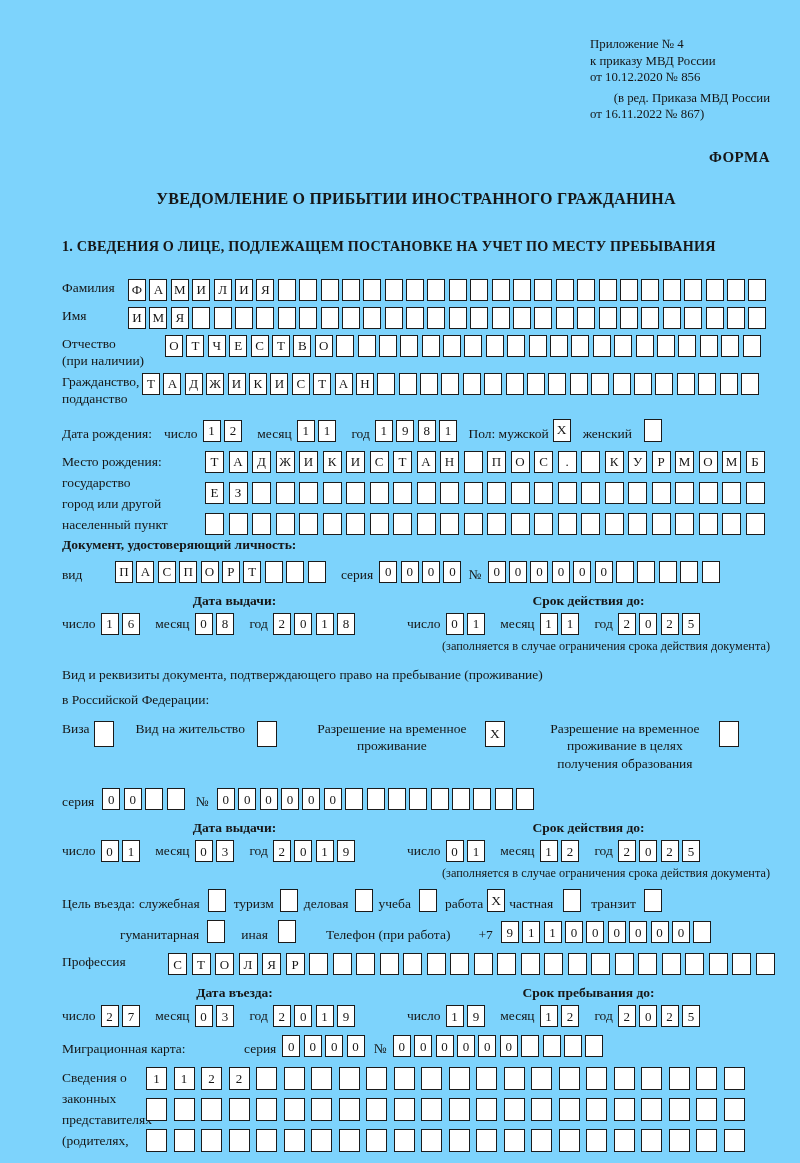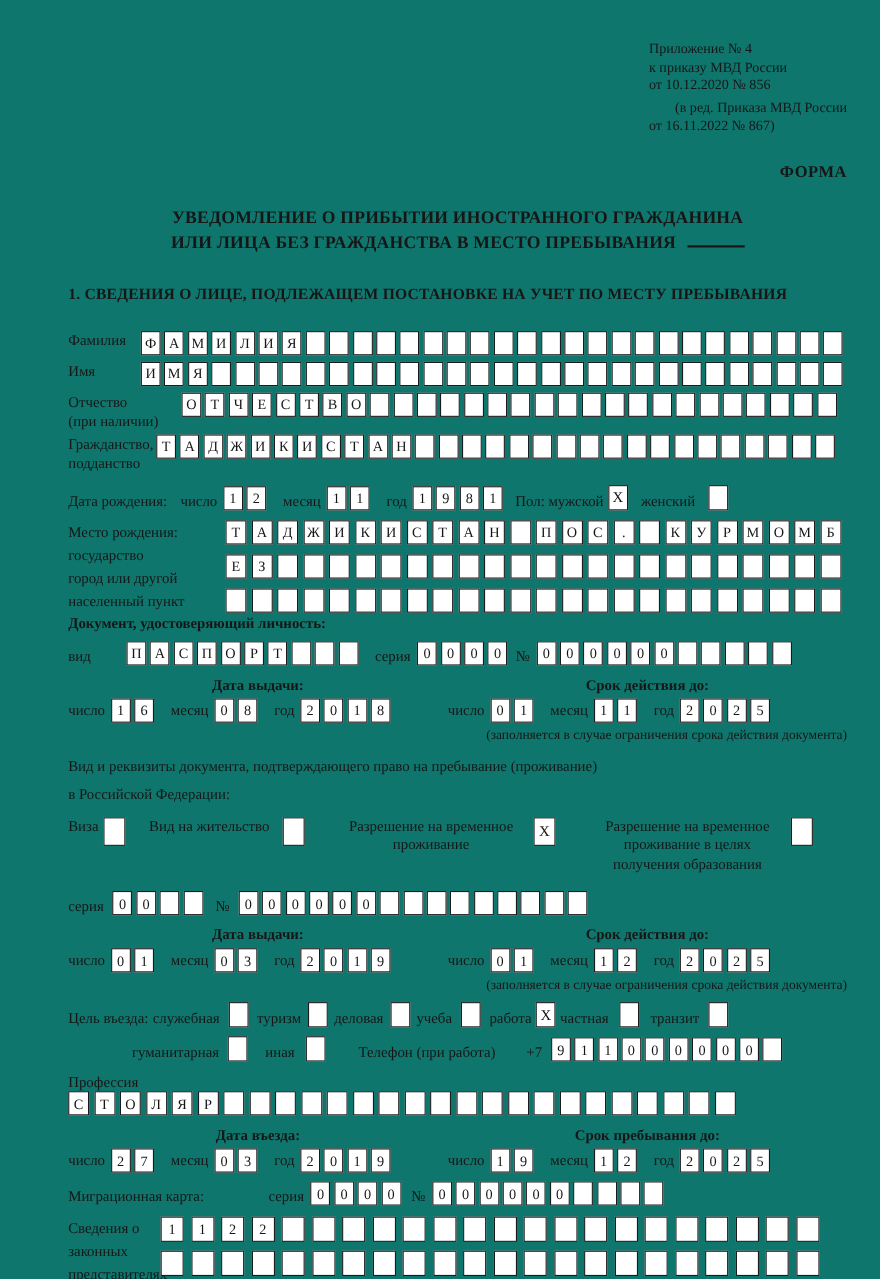--- a/index.html
+++ b/index.html
@@ -1,16 +1,16 @@
 <!DOCTYPE html>
 <html><head>
 <meta charset="utf-8">
 <style>
   html,body{margin:0;padding:0;background:#ffffff;}
-  .page{width:800px;height:1163px;background:#0f766e;box-sizing:border-box;
+  .page{width:800px;height:1163px;background:#7dd3fc;box-sizing:border-box;
     padding:36px 30px 0 62px;font-family:"Liberation Serif",serif;color:#161616;
     overflow:hidden;position:relative;}
   .ref-block{margin-left:auto;width:180px;font-size:12.8px;line-height:16.5px;}
   .ref-sub{margin-top:4px;text-align:right;}
   .forma{text-align:right;font-weight:bold;font-size:15px;margin-top:26px;letter-spacing:.5px;}
   .title{text-align:center;font-weight:bold;font-size:16px;margin-top:22px;line-height:22px;letter-spacing:.2px;}
   .blank{display:inline-block;width:52px;border-bottom:2px solid #161616;margin-left:10px;}
   .sec-head{font-weight:bold;font-size:14.2px;margin-top:28px;margin-bottom:24px;letter-spacing:.2px;}
   .frow{display:flex;align-items:flex-start;margin-bottom:6px;}
   .flabel{font-size:13.5px;line-height:17px;flex:none;}
@@ -57,21 +57,20 @@
     <div>к приказу МВД России</div>
     <div>от 10.12.2020 № 856</div>
     <div class="ref-sub">(в ред. Приказа МВД России</div>
     <div>от 16.11.2022 № 867)</div>
   </div>
 
   <div class="forma">ФОРМА</div>
 
   <div class="title">
     <div>УВЕДОМЛЕНИЕ О ПРИБЫТИИ ИНОСТРАННОГО ГРАЖДАНИНА</div>
-    <div><span>ИЛИ ЛИЦА БЕЗ ГРАЖДАНСТВА В МЕСТО ПРЕБЫВАНИЯ</span><span class="blank"></span></div>
   </div>
 
   <div class="sec-head">1. СВЕДЕНИЯ О ЛИЦЕ, ПОДЛЕЖАЩЕМ ПОСТАНОВКЕ НА УЧЕТ ПО МЕСТУ ПРЕБЫВАНИЯ</div>
 
   <div class="frow">
     <div class="flabel w66">Фамилия</div>
     <div class="box-row">
         <span class="cbox">Ф</span>
         <span class="cbox">А</span>
         <span class="cbox">М</span>
@@ -541,21 +540,21 @@
         <span class="cbox">0</span>
         <span class="cbox">0</span>
         <span class="cbox">0</span>
         <span class="cbox">0</span>
         <span class="cbox">0</span>
         <span class="cbox">0</span>
         <span class="cbox"></span>
       </span>
   </div>
 
-  <div class="frow" style="margin-bottom:10px;flex-direction:column;">
+  <div class="frow" style="margin-bottom:10px;">
     <div class="flabel w106">Профессия</div>
     <div class="box-row wide">
         <span class="cbox">С</span>
         <span class="cbox">Т</span>
         <span class="cbox">О</span>
         <span class="cbox">Л</span>
         <span class="cbox">Я</span>
         <span class="cbox">Р</span>
         <span class="cbox"></span>
         <span class="cbox"></span>

